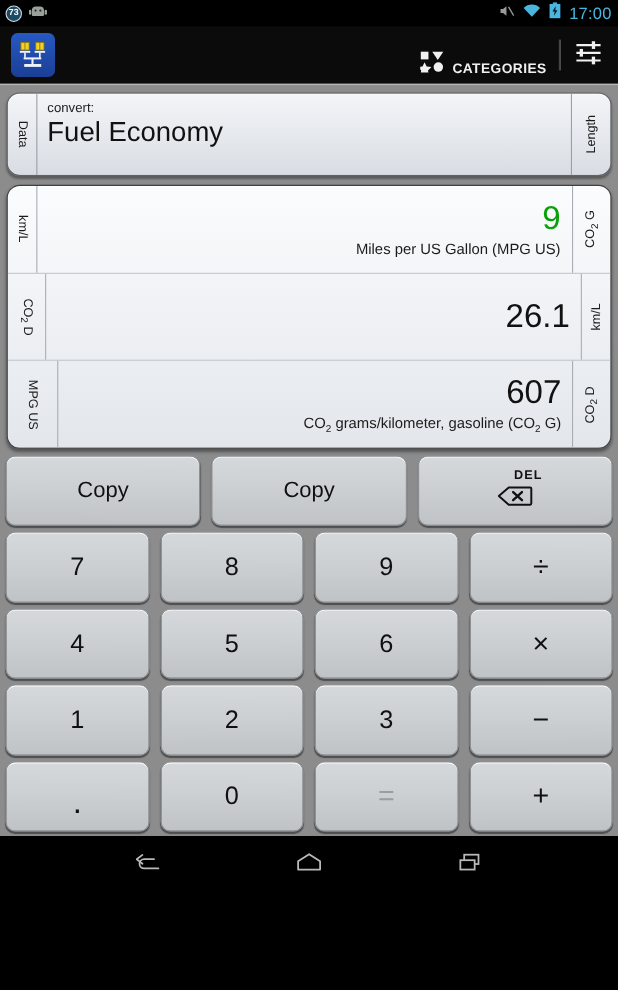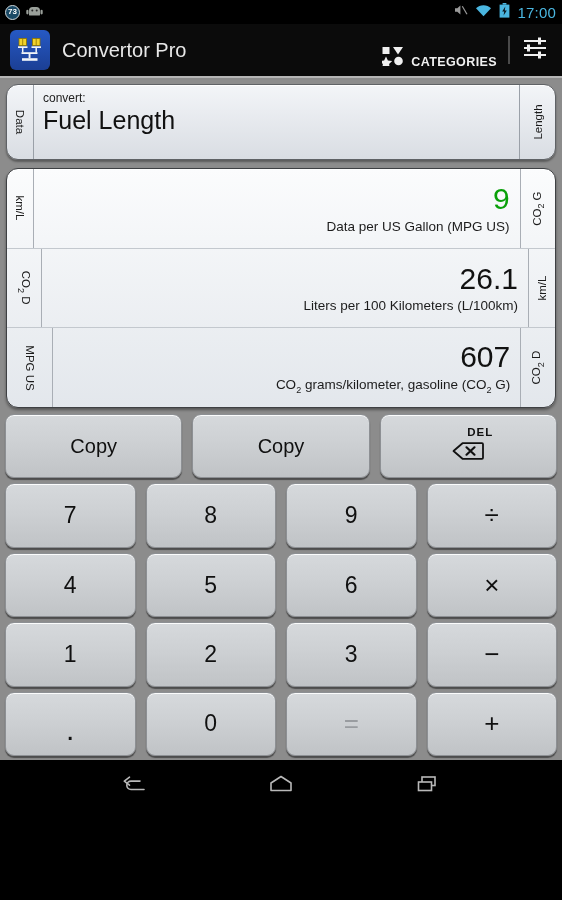--- a/index.html
+++ b/index.html
@@ -247,21 +247,20 @@
         <line x1="21.2" y1="3.5" x2="21.2" y2="10.5" stroke="#8c7400" stroke-width="0.8"></line>
         <rect x="3" y="11.3" width="9.5" height="1.7" fill="#f0f4f8"></rect>
         <rect x="16.5" y="11.3" width="9.5" height="1.7" fill="#f0f4f8"></rect>
         <line x1="7.7" y1="13" x2="7.7" y2="17.5" stroke="#f0f4f8" stroke-width="1.5"></line>
         <line x1="21.2" y1="13" x2="21.2" y2="17.5" stroke="#f0f4f8" stroke-width="1.5"></line>
         <rect x="6.5" y="17.2" width="16" height="1.8" fill="#f0f4f8"></rect>
         <rect x="13.6" y="18.6" width="1.9" height="4.6" fill="#f0f4f8"></rect>
         <rect x="7" y="23.2" width="15.5" height="2.6" fill="#f0f4f8"></rect>
       </svg>
     </div>
-    <div class="app-title">Convertor Pro</div>
 
     <div class="ab-actions">
       <div class="ab-btn">
         <span>
           <svg width="22" height="20" viewBox="0 0 22 20">
             <rect x="0.5" y="1" width="7" height="7" fill="#f0f0f0"></rect>
             <path d="M11 1h10l-5 7.5z" fill="#f0f0f0"></path>
             <path d="M4 10.5l1.9 3.9 4.3.6-3.1 3 .7 4.3-3.8-2-3.8 2 .7-4.3-3.1-3 4.3-.6z" fill="#f0f0f0"></path>
             <circle cx="16.5" cy="15" r="4.3" fill="#f0f0f0"></circle>
           </svg>
@@ -286,49 +285,48 @@
   </div>
 
   <div class="content">
 
     <div class="panel convert-panel">
       <div class="side-tab side-left">
         <span>Data</span>
       </div>
       <div class="convert-main">
         <div class="convert-label">convert:</div>
-        <div class="convert-value">Fuel Length</div>
+        <div class="convert-value">Fuel Economy</div>
       </div>
       <div class="side-tab side-right">
         <span>Length</span>
       </div>
     </div>
 
     <div class="results-panel">
 
       <div class="res-row">
         <div class="side-tab side-left">
           <span>km/L</span>
         </div>
         <div class="res-main">
           <div class="res-value green" style="color: rgb(9, 160, 9);">9</div>
-          <div class="res-unit">Data per US Gallon (MPG US)</div>
+          <div class="res-unit">Miles per US Gallon (MPG US)</div>
         </div>
         <div class="side-tab side-right">
           <span>CO<sub>2</sub> G</span>
         </div>
       </div>
 
       <div class="res-row">
         <div class="side-tab side-left">
           <span>CO<sub>2</sub> D</span>
         </div>
         <div class="res-main">
           <div class="res-value" style="color: rgb(17, 17, 17);">26.1</div>
-          <div class="res-unit">Liters per 100 Kilometers (L/100km)</div>
         </div>
         <div class="side-tab side-right">
           <span>km/L</span>
         </div>
       </div>
 
       <div class="res-row">
         <div class="side-tab side-left">
           <span>MPG US</span>
         </div>

